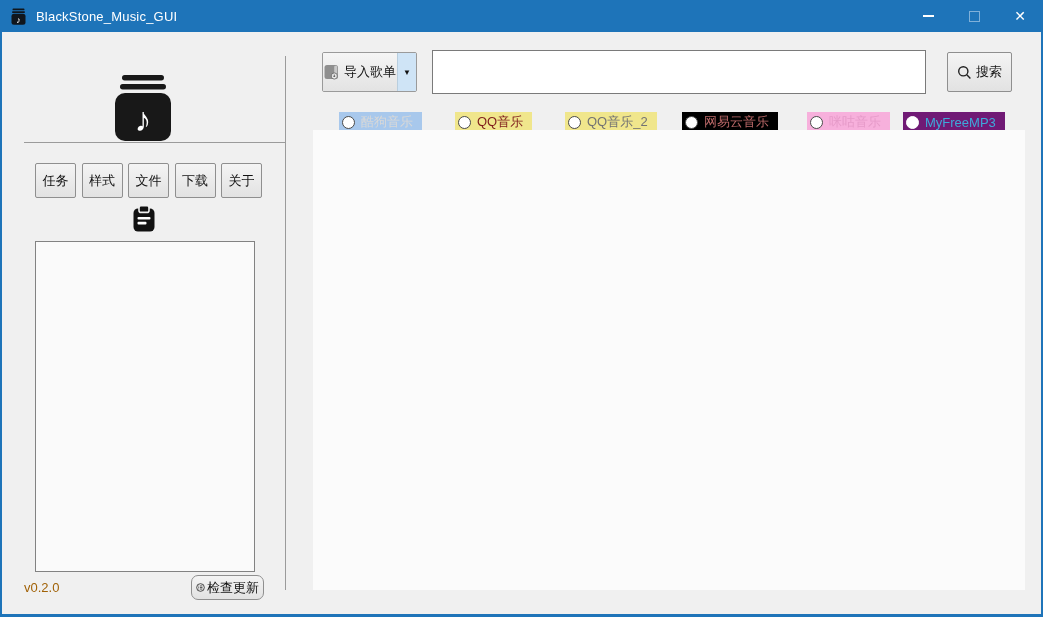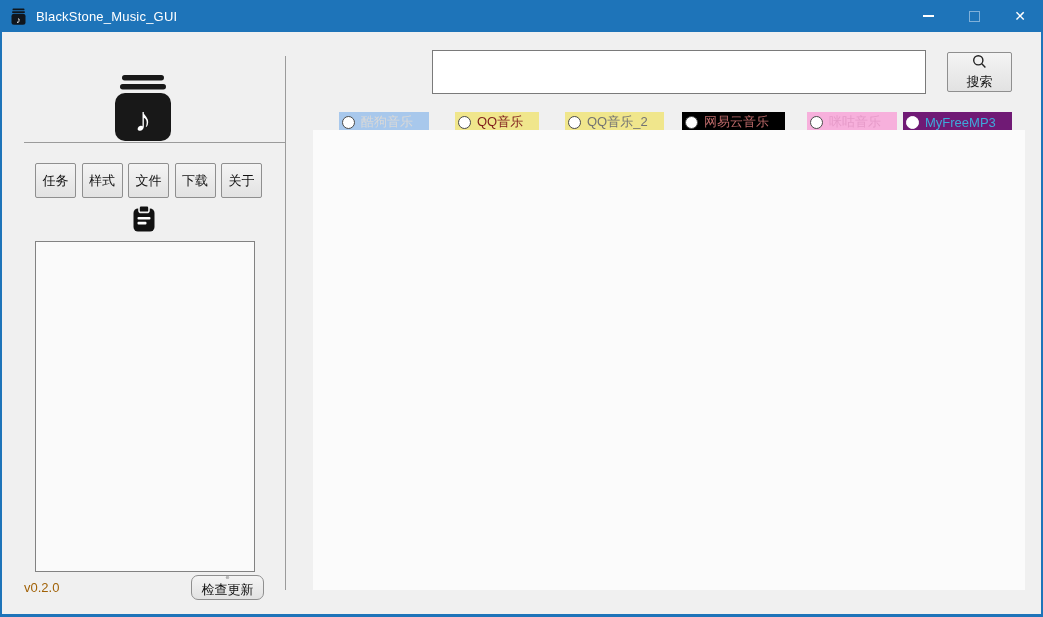--- a/index.html
+++ b/index.html
@@ -29,21 +29,21 @@
   
   .left-panel { position:absolute; left:0; top:32px; width:283px; height:583px; }
   .logo { position:absolute; left:111px; top:42px; }
   .panel-hr { position:absolute; left:22px; top:110px; width:261px; height:1px; background:#9b9b9b; }
   .nav-row { position:absolute; left:33px; top:131px; display:flex; gap:5.5px; }
   .btn {
     font-size:13px; color:#111;
     background:linear-gradient(#f4f4f4,#e2e2e2);
     border:1px solid #8f8f8f; border-radius:2px;
     display:inline-flex; align-items:center; justify-content:center;
-    cursor:default; white-space:nowrap;flex-direction:column;
+    cursor:default; white-space:nowrap;
   }
   .nav-btn { width:41px; height:35px; }
   .clipboard-icon { position:absolute; left:130px; top:173px; }
   .listbox {
     position:absolute; left:33px; top:209px; width:220px; height:331px;
     background:#fafafa; border:1px solid #828282;
   }
   .version { position:absolute; left:22px; top:548px; font-size:13px; color:#a16207; }
   .update-btn { position:absolute; left:189px; top:543px; width:73px; height:25px; gap:2px; padding:0 4px;border-radius:7px; }
   
@@ -65,21 +65,21 @@
   .search-input {
     position:absolute; left:430px; top:50px; width:494px; height:44px;
     border:1px solid #7a7a7a; background:#fff; font-size:15px; padding:0 8px;
     font-family:"Liberation Sans","DejaVu Sans",sans-serif; outline:none;
   }
   .search-btn { position:absolute; left:945px; top:52px; width:65px; height:40px; gap:4px; font-size:13px; }
   
   .chip {
     position:absolute; top:112px; height:20px;
     display:inline-flex; align-items:center; gap:6px;
-    padding:0 16px 0 3px; font-size:13px; cursor:default; white-space:nowrap;
+    padding:0 9px 0 3px; font-size:13px; cursor:default; white-space:nowrap;
   }
   .radio {
     width:13px; height:13px; border-radius:50%; background:#fff;
     border:1.6px solid #4a4a4a; flex:0 0 auto;
   }
   
   .content-area { position:absolute; left:311px; top:130px; width:712px; height:460px; background:#fbfbfb; }
 </style>
 </head>
 <body>
@@ -145,20 +145,34 @@
         <line x1="6.6" y1="4.9" x2="10.8" y2="4.9" stroke="#222" stroke-width="1.2"></line>
         <line x1="6.6" y1="7.5" x2="10.8" y2="7.5" stroke="#222" stroke-width="1.2"></line>
         <line x1="6.6" y1="10.1" x2="10.8" y2="10.1" stroke="#222" stroke-width="1.2"></line>
       </svg>
       <span>检查更新</span>
     </button>
   </div>
 
   <div class="v-divider"></div>
 
+  <div class="import-split">
+    <div class="import-main">
+      <svg width="15" height="16" viewBox="0 0 15 16">
+        <rect x="0.5" y="1" width="13.5" height="14" rx="2.5" fill="#8f8f8f"></rect>
+        <rect x="10.2" y="1.8" width="3" height="12.4" rx="1.2" fill="#c9c9c9"></rect>
+        <circle cx="10.3" cy="12" r="3.1" fill="#e9e9e9" stroke="#6f6f6f" stroke-width="0.9"></circle>
+        <path d="M10.3 10.6 v2.2 M9.3 11.9 l1 1 1-1" stroke="#555" stroke-width="0.9" fill="none"></path>
+      </svg>
+      <span>导入歌单</span>
+    </div>
+    <div class="import-arrow">
+      <span>▼</span>
+    </div>
+  </div>
 
   <input class="search-input" type="text" value="" style="">
 
   <button class="btn search-btn">
     <svg width="15" height="15" viewBox="0 0 15 15">
       <circle cx="6.3" cy="6.3" r="4.6" fill="none" stroke="#222" stroke-width="1.4"></circle>
       <line x1="9.8" y1="9.8" x2="13.4" y2="13.4" stroke="#222" stroke-width="1.4"></line>
     </svg>
     <span>搜索</span>
   </button>

